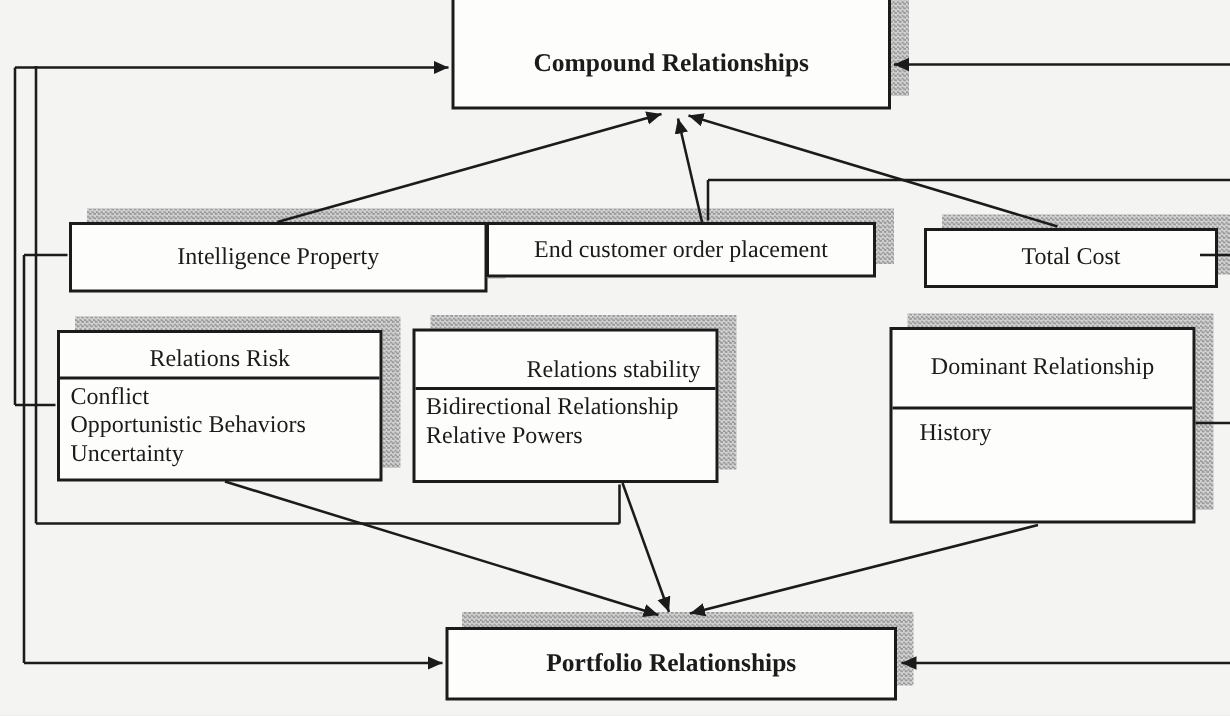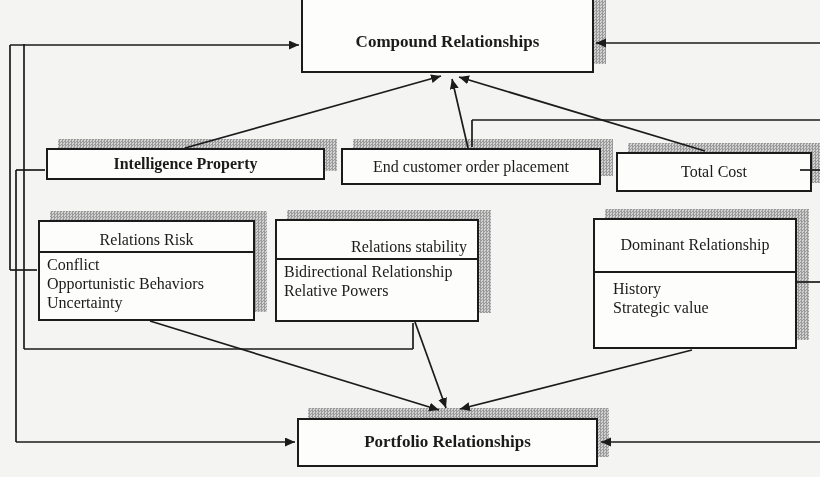--- a/index.html
+++ b/index.html
@@ -40,28 +40,28 @@
 
 <div class="canvas">
 
   <div class="node titlebox clipped" style="left:301px; top:-22px; width:293px; height:95px;">
     <div class="shadow"></div>
     <div class="face">
       <span class="title bold">Compound Relationships</span>
     </div>
   </div>
 
-  <div class="node titlebox" style="left:46px; top:148px; width:279px; height:32px;font-weight:bold;">
+  <div class="node titlebox" style="left:46px; top:148px; width:279px; height:47px;">
     <div class="shadow"></div>
     <div class="face">
       <span class="title">Intelligence Property</span>
     </div>
   </div>
 
-  <div class="node titlebox" style="left:341px; top:148px; width:260px; height:37px;">
+  <div class="node titlebox" style="left:324px; top:148px; width:260px; height:37px;">
     <div class="shadow"></div>
     <div class="face">
       <span class="title">End customer order placement</span>
     </div>
   </div>
 
   <div class="node titlebox" style="left:616px; top:152px; width:196px; height:40px;">
     <div class="shadow"></div>
     <div class="face">
       <span class="title">Total Cost</span>
@@ -90,21 +90,20 @@
       </div>
     </div>
   </div>
 
   <div class="node listnode" style="left:593px; top:218px; width:204px; height:131px;">
     <div class="shadow"></div>
     <div class="face">
       <div class="head" style="height:49px; align-items:center;">Dominant Relationship</div>
       <div class="items" style="padding-top:6px;padding-left:18px;">
         <div>History</div>
-        <div>Strategic value</div>
       </div>
     </div>
   </div>
 
   <div class="node titlebox" style="left:297px; top:418px; width:301px; height:49px;">
     <div class="shadow" style="left:11px; top:-10px;"></div>
     <div class="face">
       <span class="title bold">Portfolio Relationships</span>
     </div>
   </div>

